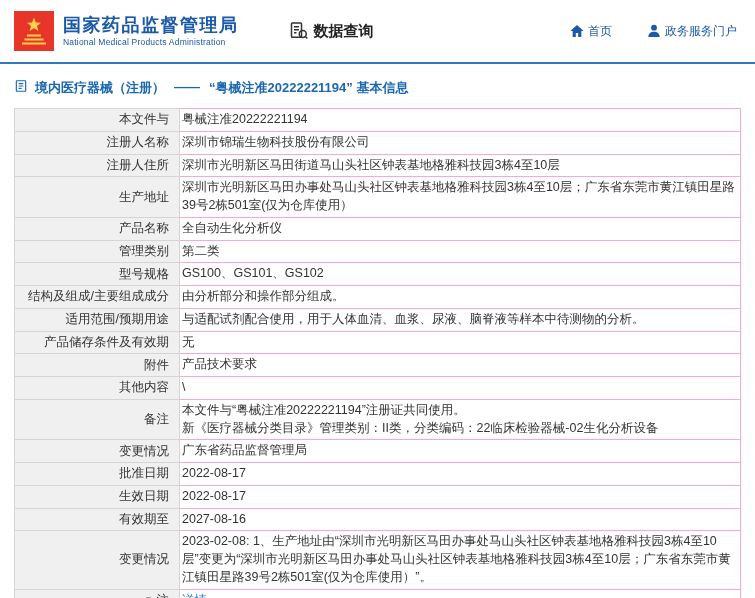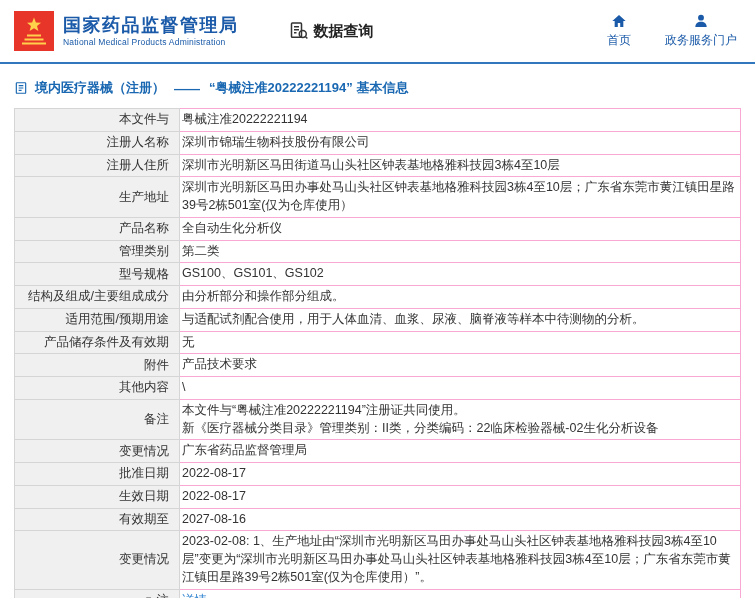--- a/index.html
+++ b/index.html
@@ -11,24 +11,24 @@
   
   .header{display:flex;align-items:center;height:62px;padding:0 14px;box-sizing:border-box;background:#fff;}
   .logo{width:40px;height:40px;margin-right:9px;flex:0 0 auto;}
   .org{display:flex;flex-direction:column;justify-content:center;}
   .org-cn{font-size:18px;font-weight:bold;color:#1a5aa8;letter-spacing:1.5px;line-height:1.15;}
   .org-en{font-size:8.5px;color:#1a5aa8;margin-top:2px;letter-spacing:.2px;}
   .query{display:flex;align-items:center;margin-left:50px;gap:5px;cursor:pointer;}
   .query-label{font-size:15px;font-weight:bold;color:#222;}
   .spacer{flex:1;}
   .nav{display:flex;gap:34px;padding-right:4px;}
-  .nav-item{display:flex;flex-direction:column;align-items:center;gap:3px;color:#1a5aa8;font-size:12px;cursor:pointer;white-space:nowrap;}
+  .nav-item{display:flex;flex-direction:row;align-items:center;gap:3px;color:#1a5aa8;font-size:12px;cursor:pointer;white-space:nowrap;}
   .divider{height:2px;background:#3077be;}
   
-  .breadcrumb{display:flex;align-items:center;gap:7px;padding:15px 14px 11px 14px;font-size:13px;font-weight:bold;color:#1a68b2;}
+  .breadcrumb{display:flex;gap:7px;padding:15px 14px 11px 14px;font-size:13px;font-weight:bold;color:#1a68b2;}
   .breadcrumb .dash{margin:0 2px;}
   
   .info-table{border-collapse:collapse;margin:0 14px;width:727px;table-layout:fixed;}
   .info-table th{
     width:165px;background:#f0f0f0;font-weight:normal;text-align:right;
     padding:2px 10px;border:1px solid #d5d5d5;font-size:12.5px;color:#333;
     vertical-align:middle;box-sizing:border-box;
   }
   .info-table td{
     padding:2px 2px;border:1px solid #f9a8d4;font-size:12.5px;color:#333;

